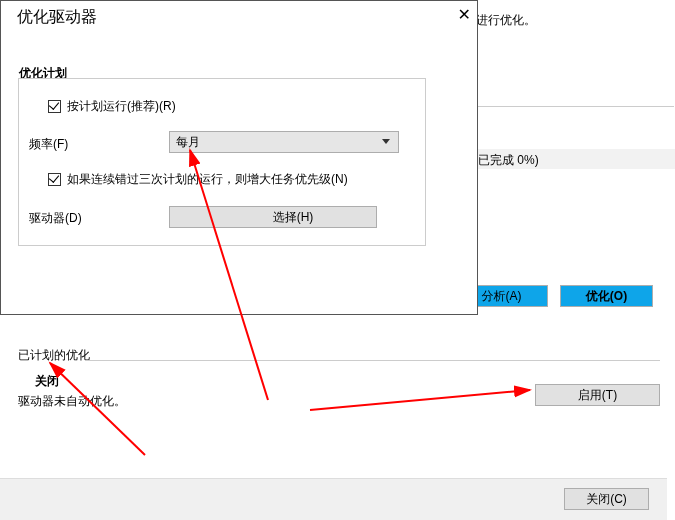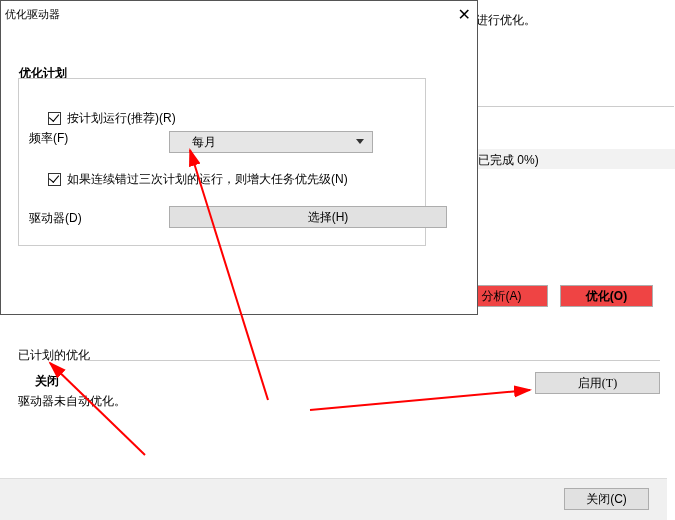--- a/index.html
+++ b/index.html
@@ -54,21 +54,21 @@
     white-space: nowrap;
   }
   .parent-row2 {
     position: absolute;
     left: 442px; top: 174px;
   }
   .parent-btn {
     position: absolute;
     height: 22px;
     width: 93px;
-    background: #ef4444;
+    background: #0ea5e9;
     border: 1px solid #adadad;
     font-size: 12px;
     text-align: center;
     line-height: 20px;
     cursor: default;
   }
   .btn-analyze { left: 455px; top: 285px; }
   .btn-optimize { left: 560px; top: 285px; font-weight: bold; }
 
   .sched-section-title {
@@ -87,28 +87,27 @@
     position: absolute;
     left: 35px; top: 373px;
     font-weight: bold;
   }
   .sched-desc {
     position: absolute;
     left: 18px; top: 393px;
   }
   .btn-enable {
     position: absolute;
-    left: 535px; top: 372px;
+    left: 535px; top: 384px;
     width: 125px; height: 22px;
     background: #e1e1e1;
     border: 1px solid #adadad;
     text-align: center;
     line-height: 20px;
     font-size: 12px;
-    font-family: Liberation Serif, serif;
   }
   .bottom-bar {
     position: absolute;
     left: 0; bottom: 0;
     width: 667px; height: 42px;
     background: #f0f0f0;
     border-top: 1px solid #ddd;
   }
   .btn-close-parent {
     position: absolute;
@@ -124,22 +123,22 @@
   
   .modal {
     position: absolute;
     left: 0; top: 0;
     width: 478px; height: 315px;
     background: #fff;
     border: 1px solid #555;
   }
   .modal-title {
     position: absolute;
-    left: 4px; top: 6px;
-    font-size: 11px;
+    left: 16px; top: 6px;
+    font-size: 16px;
   }
   .modal-close {
     position: absolute;
     right: 6px; top: 4px;
     font-size: 16px;
     font-family: "Segoe UI", sans-serif;
     cursor: default;
   }
   .group-title {
     position: absolute;
@@ -167,35 +166,35 @@
     content: "";
     position: absolute;
     left: 2px; top: -1px;
     width: 5px; height: 8px;
     border: solid #000;
     border-width: 0 1.5px 1.5px 0;
     transform: rotate(40deg);
   }
   .row-cb1 {
     position: absolute;
-    left: 47px; top: 97px; margin-top: 12px;
+    left: 47px; top: 97px;
   }
   .row-freq-label {
     position: absolute;
-    left: 28px; top: 129px;
+    left: 28px; top: 135px;
     text-decoration: none;
   }
   .select {
     position: absolute;
     left: 168px; top: 130px;
-    width: 204px; height: 22px;
+    width: 230px; height: 22px;
     background: #e6e6e6;
     border: 1px solid #adadad;
     line-height: 20px;
-    padding-left: 22px;
+    padding-left: 6px;
     font-size: 12px;
   }
   .select .chev {
     position: absolute;
     right: 8px; top: 7px;
     width: 0; height: 0;
     border-left: 4px solid transparent;
     border-right: 4px solid transparent;
     border-top: 5px solid #333;
   }
@@ -203,21 +202,21 @@
     position: absolute;
     left: 47px; top: 170px;
   }
   .row-drives-label {
     position: absolute;
     left: 28px; top: 209px;
   }
   .btn-choose {
     position: absolute;
     left: 168px; top: 205px;
-    width: 278px; height: 22px;
+    width: 208px; height: 22px;
     background: #e1e1e1;
     border: 1px solid #adadad;
     text-align: center;
     line-height: 20px;
     font-size: 12px;
     padding-left: 40px;
   }
   .modal-bottom {
     position: absolute;
     left: 0; bottom: 0;

